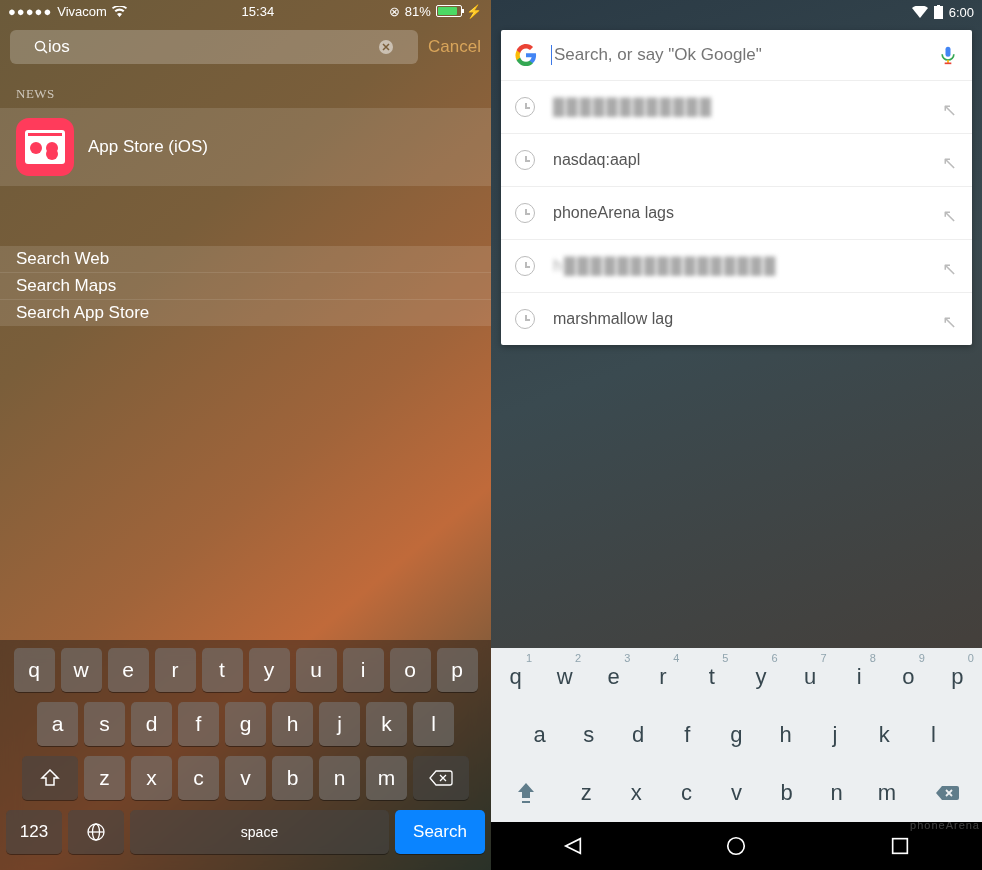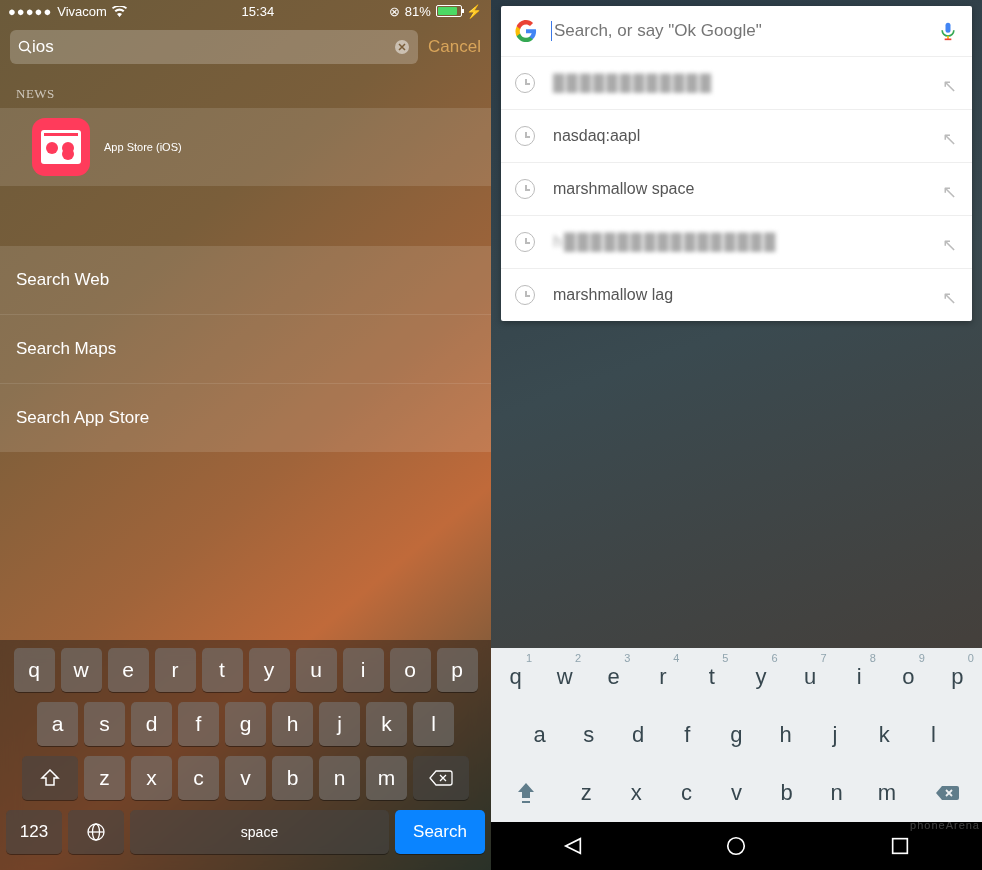--- a/index.html
+++ b/index.html
@@ -8,31 +8,31 @@
 
 
 .ios { background:linear-gradient(140deg,#6b5a3a 0%,#7a5e3a 30%,#a0643a 55%,#c06a3a 70%,#3a4a3a 100%); }
 .ios .status { display:flex; align-items:center; justify-content:space-between; padding:4px 8px; color:#fff; font-size:13px; height:22px; }
 .ios .dots { letter-spacing:1px; }
 .ios .status-left,.ios .status-right { display:flex; align-items:center; gap:5px; }
 .batt { width:26px; height:12px; border:1px solid #fff; border-radius:2px; position:relative; }
 .batt:after { content:""; position:absolute; right:-3px; top:3px; width:2px; height:4px; background:#fff; }
 .batt-fill { position:absolute; left:1px; top:1px; bottom:1px; width:80%; background:#4cd964; border-radius:1px; }
 .ios .searchbar-row { display:flex; align-items:center; padding:8px 10px; gap:10px; }
-.ios .searchbar { flex:1; background:rgba(255,255,255,0.22); border-radius:6px; height:34px; display:flex; align-items:center; padding:0 8px; color:#fff; }
+.ios .searchbar { flex:1; background:rgba(255,255,255,0.22); border-radius:6px; height:34px; display:flex; align-items:center; padding:0 24px; color:#fff; }
 .ios .searchbar input { flex:1; background:none; border:none; color:#fff; font-size:17px; outline:none; }
 .ios .cancel { color:#d9a55a; font-size:17px; }
 .ios .section-header { color:rgba(255,255,255,0.65); font-size:13px; padding:14px 16px 6px; letter-spacing:0.5px;font-family:Liberation Serif, serif; }
-.ios .result-row { display:flex; align-items:center; padding:10px 32px; background:rgba(255,255,255,0.12); color:#fff; font-size:11px; gap:14px; margin-bottom:6px; }
+.ios .result-row { display:flex; align-items:center; padding:10px 16px; background:rgba(255,255,255,0.12); color:#fff; font-size:17px; gap:14px; margin-bottom:6px; }
 .news-icon { width:58px; height:58px; background:#ff3b5b; border-radius:13px; display:flex; align-items:center; justify-content:center; }
 .news-inner { width:40px; height:34px; background:#fff; border-radius:3px; position:relative; overflow:hidden; }
 .news-inner:before { content:""; position:absolute; top:3px; left:3px; right:3px; height:3px; background:#ff3b5b; }
 .news-inner:after { content:""; position:absolute; top:12px; left:5px; width:12px; height:12px; background:#ff3b5b; border-radius:50%; box-shadow:16px 0 0 #ff3b5b,16px 6px 0 #ff3b5b; }
 .ios .list-block { margin-top:60px; }
-.ios .list-item { padding:24px 16px; color:#fff; font-size:17px; background:rgba(255,255,255,0.12); border-bottom:1px solid rgba(255,255,255,0.1); }
+.ios .list-item { padding:3px 16px; color:#fff; font-size:17px; background:rgba(255,255,255,0.12); border-bottom:1px solid rgba(255,255,255,0.1); }
 .ios .list-item:last-child { border-bottom:none; }
 
 
 .ios-kb { position:absolute; bottom:0; left:0; right:0; background:rgba(20,20,20,0.45); backdrop-filter:blur(10px); padding:8px 4px 6px; }
 .ios-kb .krow { display:flex; justify-content:center; gap:6px; margin-bottom:10px; }
 .ios-kb .key { background:rgba(120,120,120,0.55); color:#fff; border-radius:5px; height:44px; display:flex; align-items:center; justify-content:center; font-size:21px; box-shadow:0 1px 0 rgba(0,0,0,0.4); }
 .ios-kb .key.letter { width:41px; }
 .ios-kb .key.wide { width:56px; font-size:17px; }
 .ios-kb .key.dark { background:rgba(70,70,70,0.55); }
 .ios-kb .key.space { flex:1; font-size:14px; }
@@ -181,20 +181,34 @@
             <line x1="2" y1="10" x2="18" y2="10" stroke="#fff" stroke-width="1.3"></line>
           </svg>
         </div>
       <div class="key dark space">space</div>
       <div class="key search">Search</div>
     </div>
   </div>
 </div>
 
 <div class="phone android">
+  <div class="status">
+    <span>
+        <svg width="16" height="12" viewBox="0 0 16 12">
+          <path d="M8 12L16 2a13 13 0 00-16 0z" fill="#fff"></path>
+        </svg>
+      </span>
+    <span>
+        <svg width="9" height="14" viewBox="0 0 9 14">
+          <rect x="0" y="1" width="9" height="13" fill="#fff"></rect>
+          <rect x="3" y="0" width="3" height="1" fill="#fff"></rect>
+        </svg>
+      </span>
+    <span>6:00</span>
+  </div>
 
   <div class="gcard">
     <div class="gsearch">
       <svg class="glogo" viewBox="0 0 24 24">
           <path fill="#4285F4" d="M23 12.3c0-.8-.1-1.6-.2-2.3H12v4.4h6.2a5.3 5.3 0 01-2.3 3.5v2.9h3.7c2.2-2 3.4-5 3.4-8.5z"></path>
           <path fill="#34A853" d="M12 24c3.1 0 5.7-1 7.6-2.8l-3.7-2.9c-1 .7-2.4 1.1-3.9 1.1-3 0-5.5-2-6.4-4.8H1.8v3C3.7 21.3 7.5 24 12 24z"></path>
           <path fill="#FBBC05" d="M5.6 14.6a7.2 7.2 0 010-4.6V7h-3.8a12 12 0 000 10.7z"></path>
           <path fill="#EA4335" d="M12 4.8c1.7 0 3.2.6 4.4 1.7l3.3-3.3C17.7 1.2 15.1 0 12 0 7.5 0 3.7 2.7 1.8 6.7l3.8 3c.9-2.8 3.4-4.9 6.4-4.9z"></path>
         </svg>
       <input placeholder="Search, or say &quot;Ok Google&quot;" style="">
@@ -211,21 +225,21 @@
           <span class="ghist-text blur">████████████</span>
           <span class="arrow-nw">↖</span>
         </div>
         <div class="ghist">
           <span class="clock-icon"></span>
           <span class="ghist-text ">nasdaq:aapl</span>
           <span class="arrow-nw">↖</span>
         </div>
         <div class="ghist">
           <span class="clock-icon"></span>
-          <span class="ghist-text ">marshmallow space</span>
+          <span class="ghist-text ">phoneArena lags</span>
           <span class="arrow-nw">↖</span>
         </div>
         <div class="ghist">
           <span class="clock-icon"></span>
           <span class="ghist-text blur">h████████████████</span>
           <span class="arrow-nw">↖</span>
         </div>
         <div class="ghist">
           <span class="clock-icon"></span>
           <span class="ghist-text ">marshmallow lag</span>

